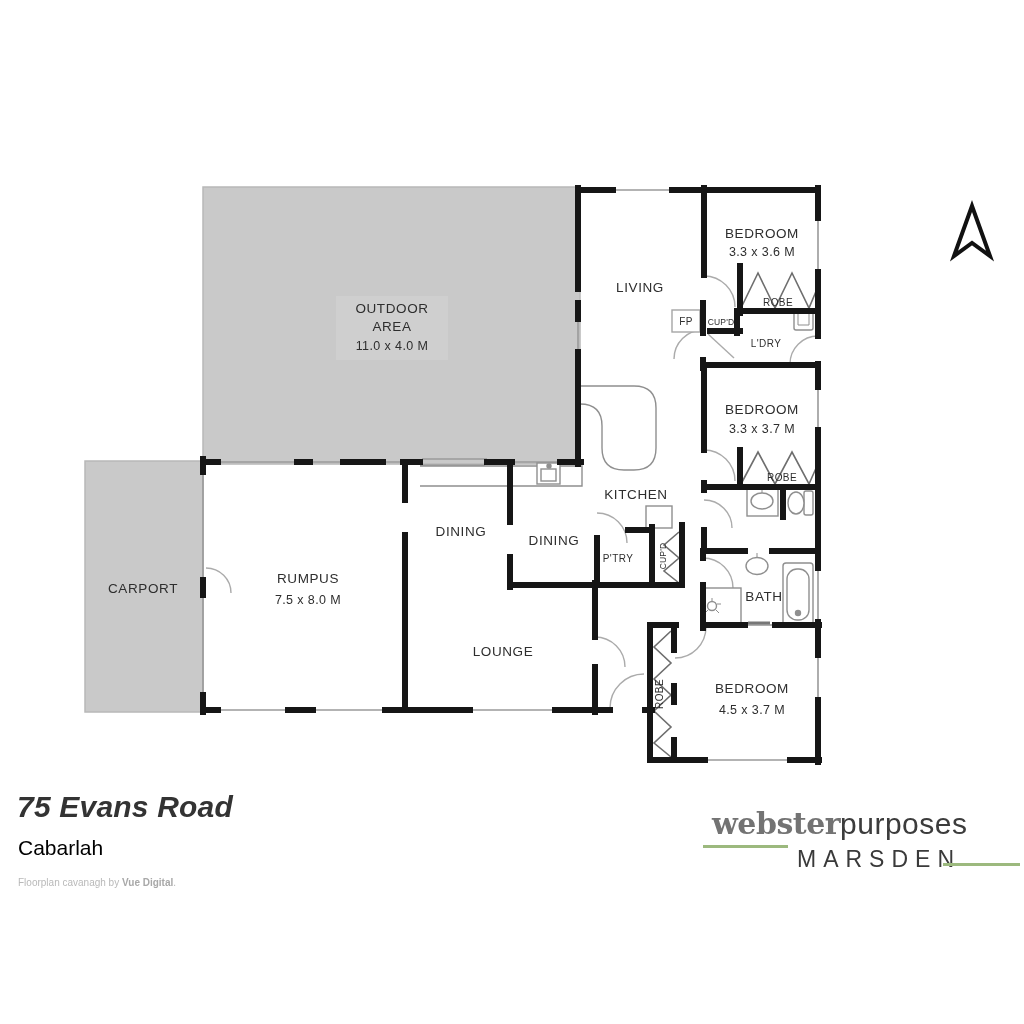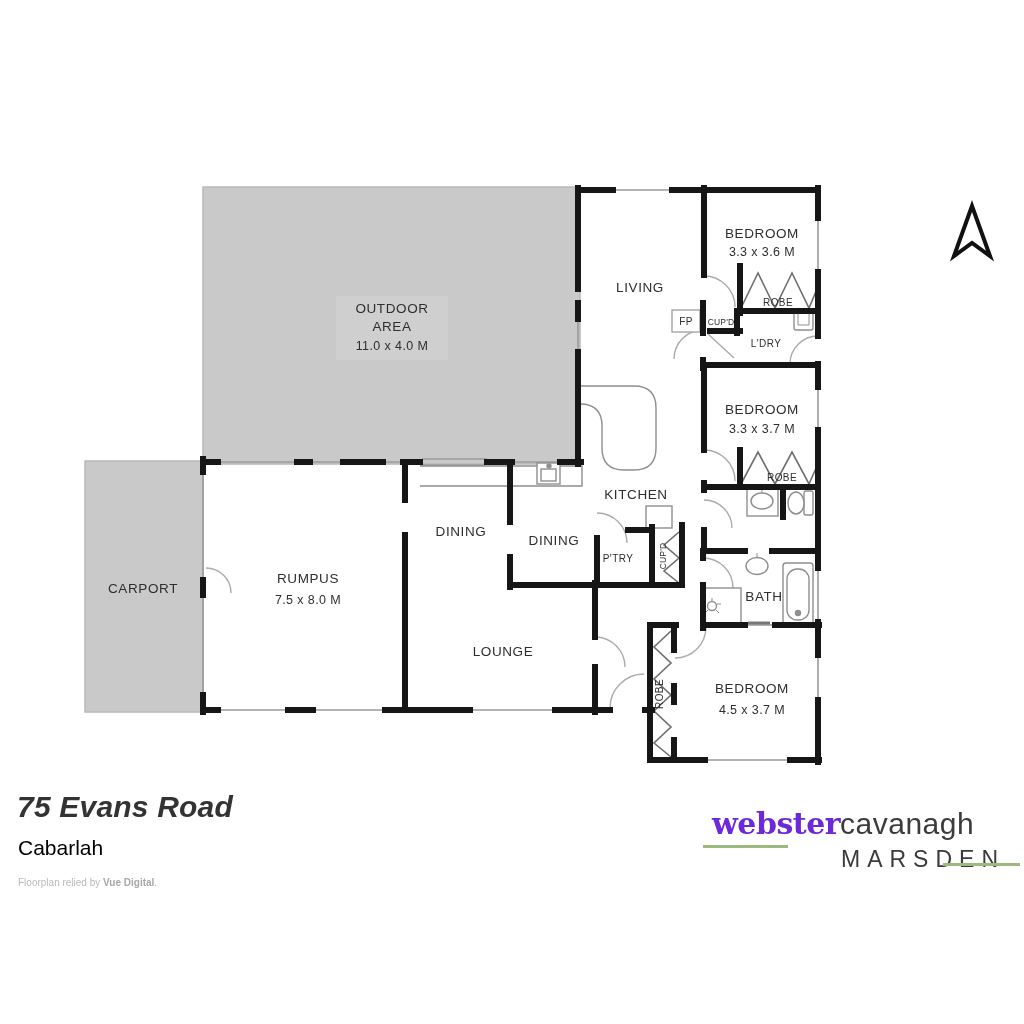--- a/index.html
+++ b/index.html
@@ -13,28 +13,28 @@
   .tiny-label{font-size:8.5px;letter-spacing:0.2px;}
   
   .address{position:absolute;left:17px;top:790px;font-size:30px;font-weight:700;
            color:#333333;letter-spacing:0.2px;font-style:italic;}
   .suburb{position:absolute;left:18px;top:836px;font-size:21px;font-weight:400;color:#000000;}
   .disclaimer{position:absolute;left:18px;top:863px;font-size:10px;color:#b9b9b9;line-height:13px;}
   .disclaimer b{color:#a8a8a8;}
   
   .brand-line1{position:absolute;left:712px;top:806px;white-space:nowrap;}
   .brand-primary{font-family:"DejaVu Serif","Liberation Serif",serif;font-weight:700;
-                 font-size:30px;color:#6d28d9;letter-spacing:-0.5px;}
+                 font-size:30px;color:#737373;letter-spacing:-0.5px;}
   .brand-secondary{font-family:"Liberation Sans",sans-serif;font-weight:300;
                    font-size:30px;color:#3c3c3c;letter-spacing:0.5px;}
   .brand-rule{position:absolute;height:3px;}
   .brand-rule.left{left:703px;top:845px;width:85px;}
   .brand-rule.right{left:943px;top:863px;width:77px;}
   .brand-tertiary{position:absolute;left:797px;top:846px;font-size:23px;color:#3a3a3a;
-                  letter-spacing:7px;font-weight:400;margin-left:44px;}
+                  letter-spacing:7px;font-weight:400;}
 </style>
 </head>
 <body>
 
 <div class="stage">
 
   <svg class="plan-svg" width="1024" height="1024" viewBox="0 0 1024 1024">
 
     <g>
       <rect x="203" y="187" width="377" height="277" fill="#c9c9c9" stroke="#b8b8b8" stroke-width="1.5"></rect>
@@ -212,23 +212,23 @@
       <text class="tiny-label" x="666" y="556" transform="rotate(-90 666 556)">CUP'D</text>
     </g>
 
     <path d="M972,206 L990,256 L972,243 L954,256 Z" fill="none" stroke="#111" stroke-width="4" stroke-linejoin="miter"></path>
   </svg>
 
   <div class="address">75 Evans Road</div>
   <div class="suburb">Cabarlah</div>
   <div class="disclaimer">
     <br>
-    <span>Floorplan relied by </span><b>Vue Digital</b><span>.</span>
+    <span>Floorplan cavanagh by </span><b>Vue Digital</b><span>.</span>
   </div>
 
   <div class="brand-line1">
-    <span class="brand-primary">webster</span><span class="brand-secondary">cavanagh</span>
+    <span class="brand-primary">webster</span><span class="brand-secondary">purposes</span>
   </div>
   <div class="brand-rule left" style="background: rgb(156, 185, 126);"></div>
   <div class="brand-tertiary">MARSDEN</div>
   <div class="brand-rule right" style="background: rgb(156, 185, 126);"></div>
 
 </div>
 
 </body></html>

